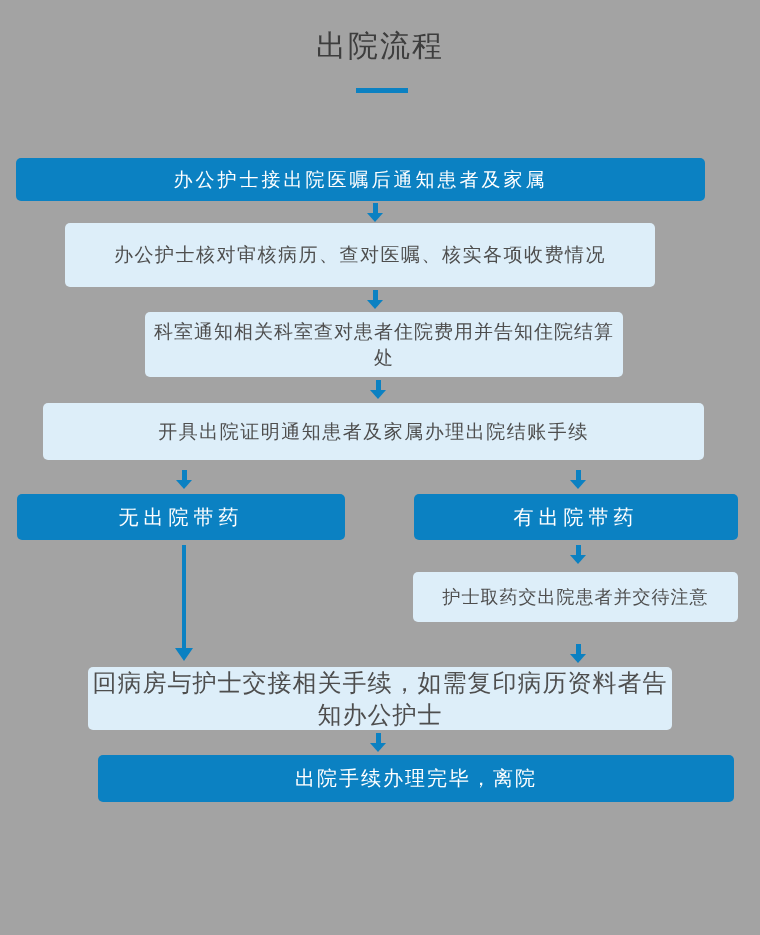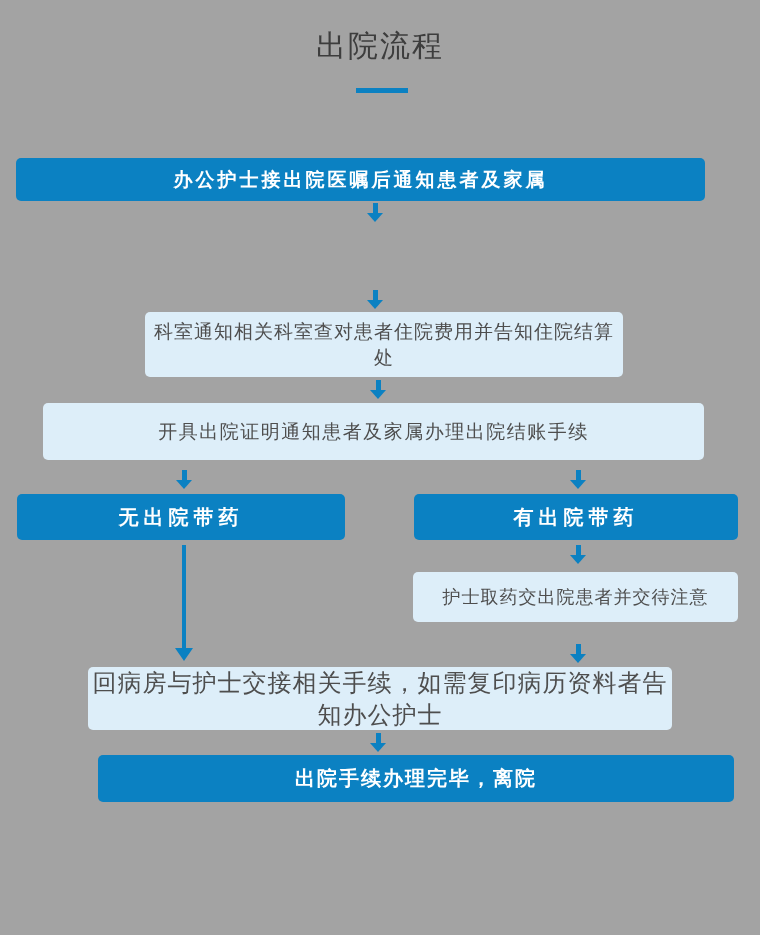--- a/index.html
+++ b/index.html
@@ -19,21 +19,21 @@
   }
   .title-underline{
     position:absolute;left:356px;top:88px;width:52px;height:5px;
     background:var(--blue);
   }
 
   .box{
     position:absolute;display:flex;align-items:center;justify-content:center;
     border-radius:5px;box-sizing:border-box;text-align:center;
   }
-  .box.dark{background:var(--blue);color:#ffffff;font-weight:700;}
+  .box.dark{background:var(--blue);color:#ffffff;font-weight:400;}
   .box.light{background:var(--light);color:var(--ink-soft);font-weight:400;}
 
   .b1{left:16px;top:158px;width:689px;height:43px;font-size:19px;letter-spacing:3px;}
   .b2{left:65px;top:223px;width:590px;height:64px;font-size:19px;letter-spacing:1.5px;}
   .b3{left:145px;top:312px;width:478px;height:65px;font-size:19px;letter-spacing:1px;}
   .b4{left:43px;top:403px;width:661px;height:57px;font-size:19px;letter-spacing:1.5px;}
   .b5{left:17px;top:494px;width:328px;height:46px;font-size:20px;letter-spacing:5px;}
   .b6{left:414px;top:494px;width:324px;height:46px;font-size:20px;letter-spacing:5px;}
   .b7{left:413px;top:572px;width:325px;height:50px;font-size:18px;letter-spacing:1px;}
   .b8{left:88px;top:667px;width:584px;height:63px;font-size:24px;letter-spacing:1px;}
@@ -70,20 +70,21 @@
   <h1 class="title">出院流程</h1>
   <div class="title-underline"></div>
 
   <div class="box dark b1">办公护士接出院医嘱后通知患者及家属</div>
 
   <div class="arrow a1">
       <i class="stem"></i>
       <i class="head"></i>
     </div>
 
+  <div class="box light b2">办公护士核对审核病历、查对医嘱、核实各项收费情况</div>
 
   <div class="arrow a2">
       <i class="stem"></i>
       <i class="head"></i>
     </div>
 
   <div class="box light b3">科室通知相关科室查对患者住院费用并告知住院结算处</div>
 
   <div class="arrow a3">
       <i class="stem"></i>

